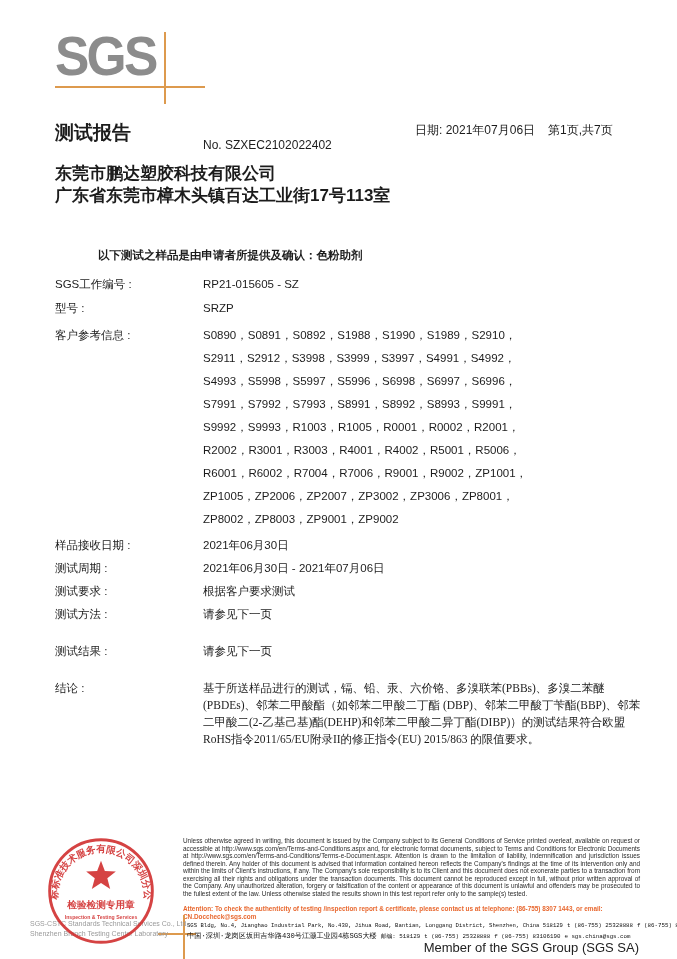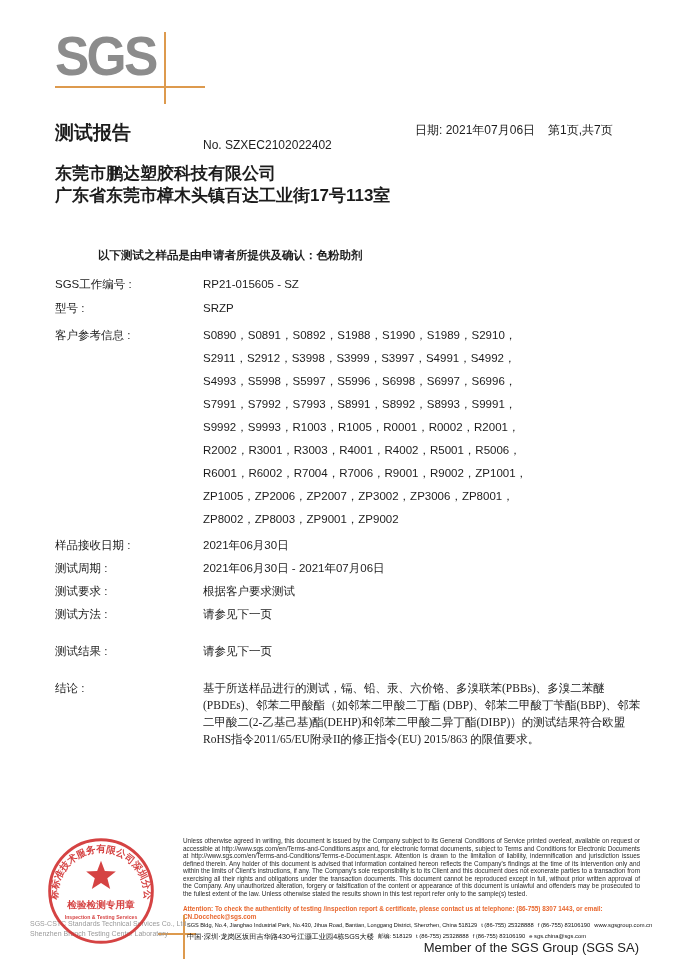--- a/index.html
+++ b/index.html
@@ -41,21 +41,21 @@
   
   .legal {
     position:absolute; left:183px; top:837px; width:457px;
     font-size:6.4px; line-height:7.5px; color:#2b2b2b; text-align:justify;
   }
   .attention {
     position:absolute; left:183px; top:905px; width:457px;
     font-size:6.4px; line-height:7.5px; font-weight:700; color:#e8672e;
   }
   .addr-block { position:absolute; left:187px; top:920px; width:453px; color:#111; }
-  .addr-row { display:flex; align-items:center; gap:4px; white-space:nowrap; line-height:11px; }
+  .addr-row { display:flex; align-items:center; gap:4px; white-space:nowrap; line-height:11px;font-family:Liberation Mono, monospace; }
   .addr-row.en { font-size:5.6px; }
   .addr-row.cn { font-size:7.2px; }
   .addr-row .c { font-size:5.8px; }
   .member { position:absolute; right:38px; bottom:4px; font-size:13px; color:#222; }
 
   .cross-v { position:absolute; left:183px; top:915px; width:1.5px; height:44px; background:#dd9a4e; }
   .cross-h { position:absolute; left:158px; top:933px; width:38px; height:1.5px; background:#dd9a4e; }
 
   .stamp-co {
     position:absolute; left:30px; top:919px; width:180px;

